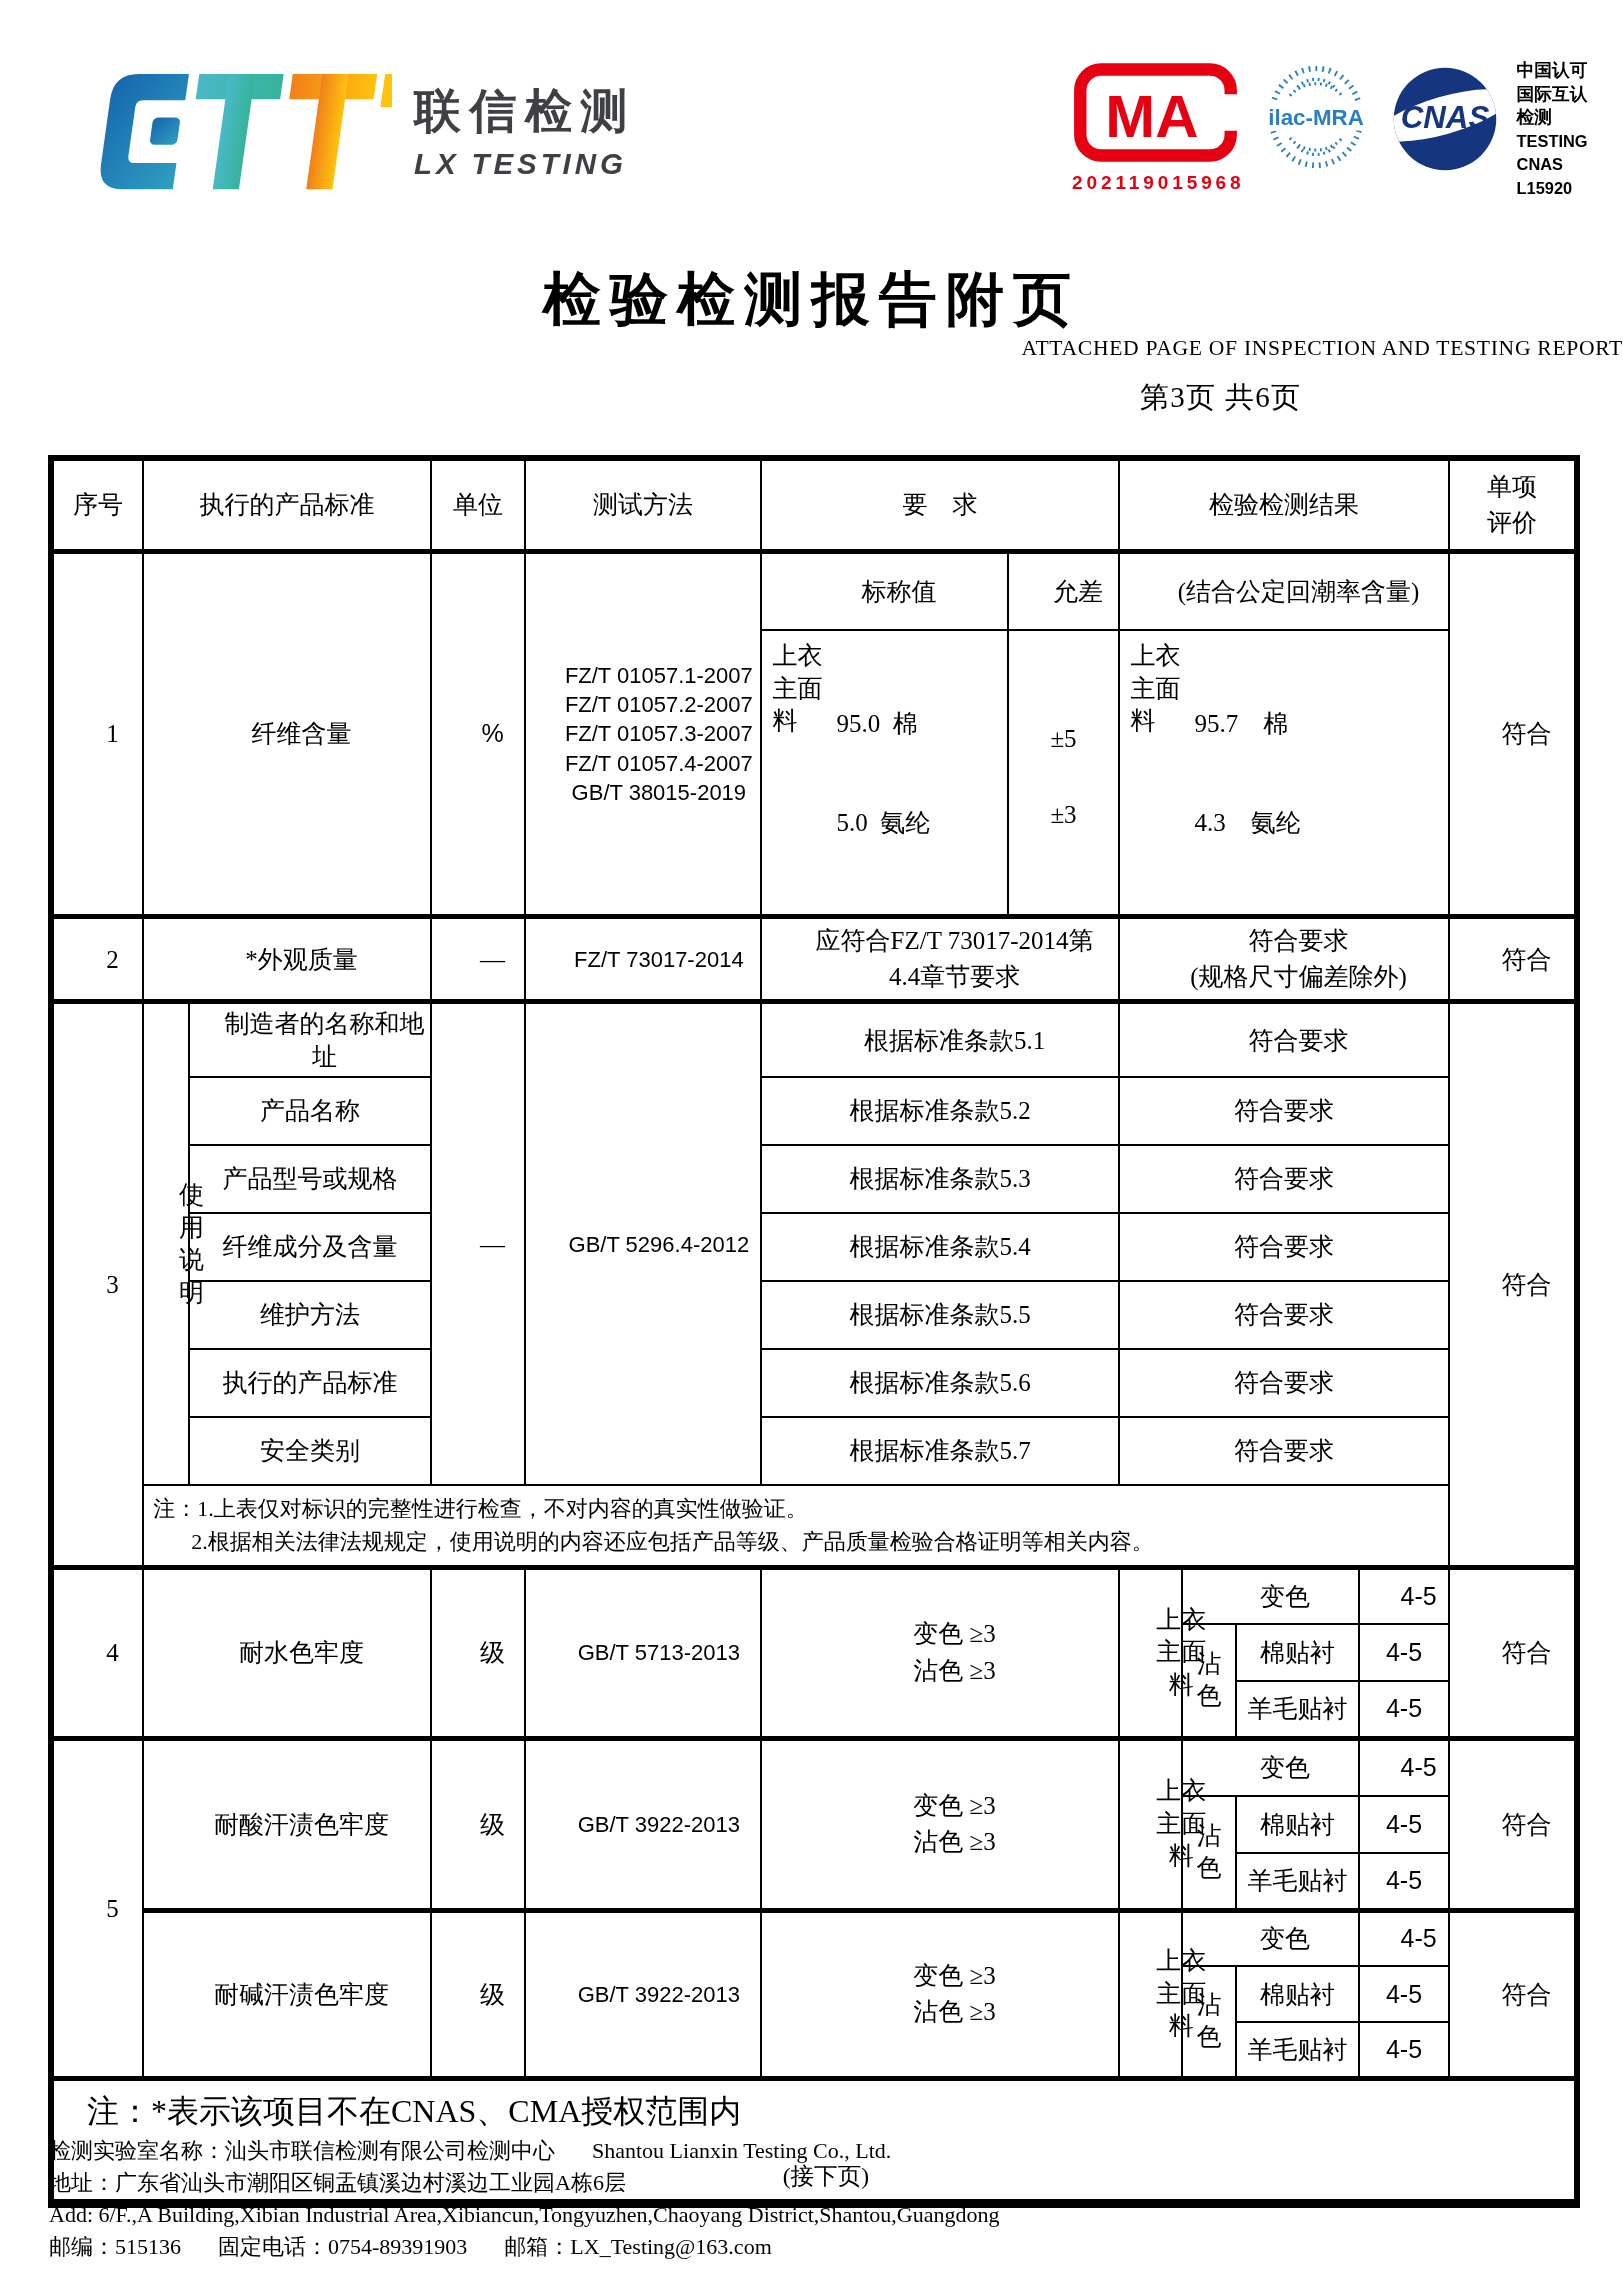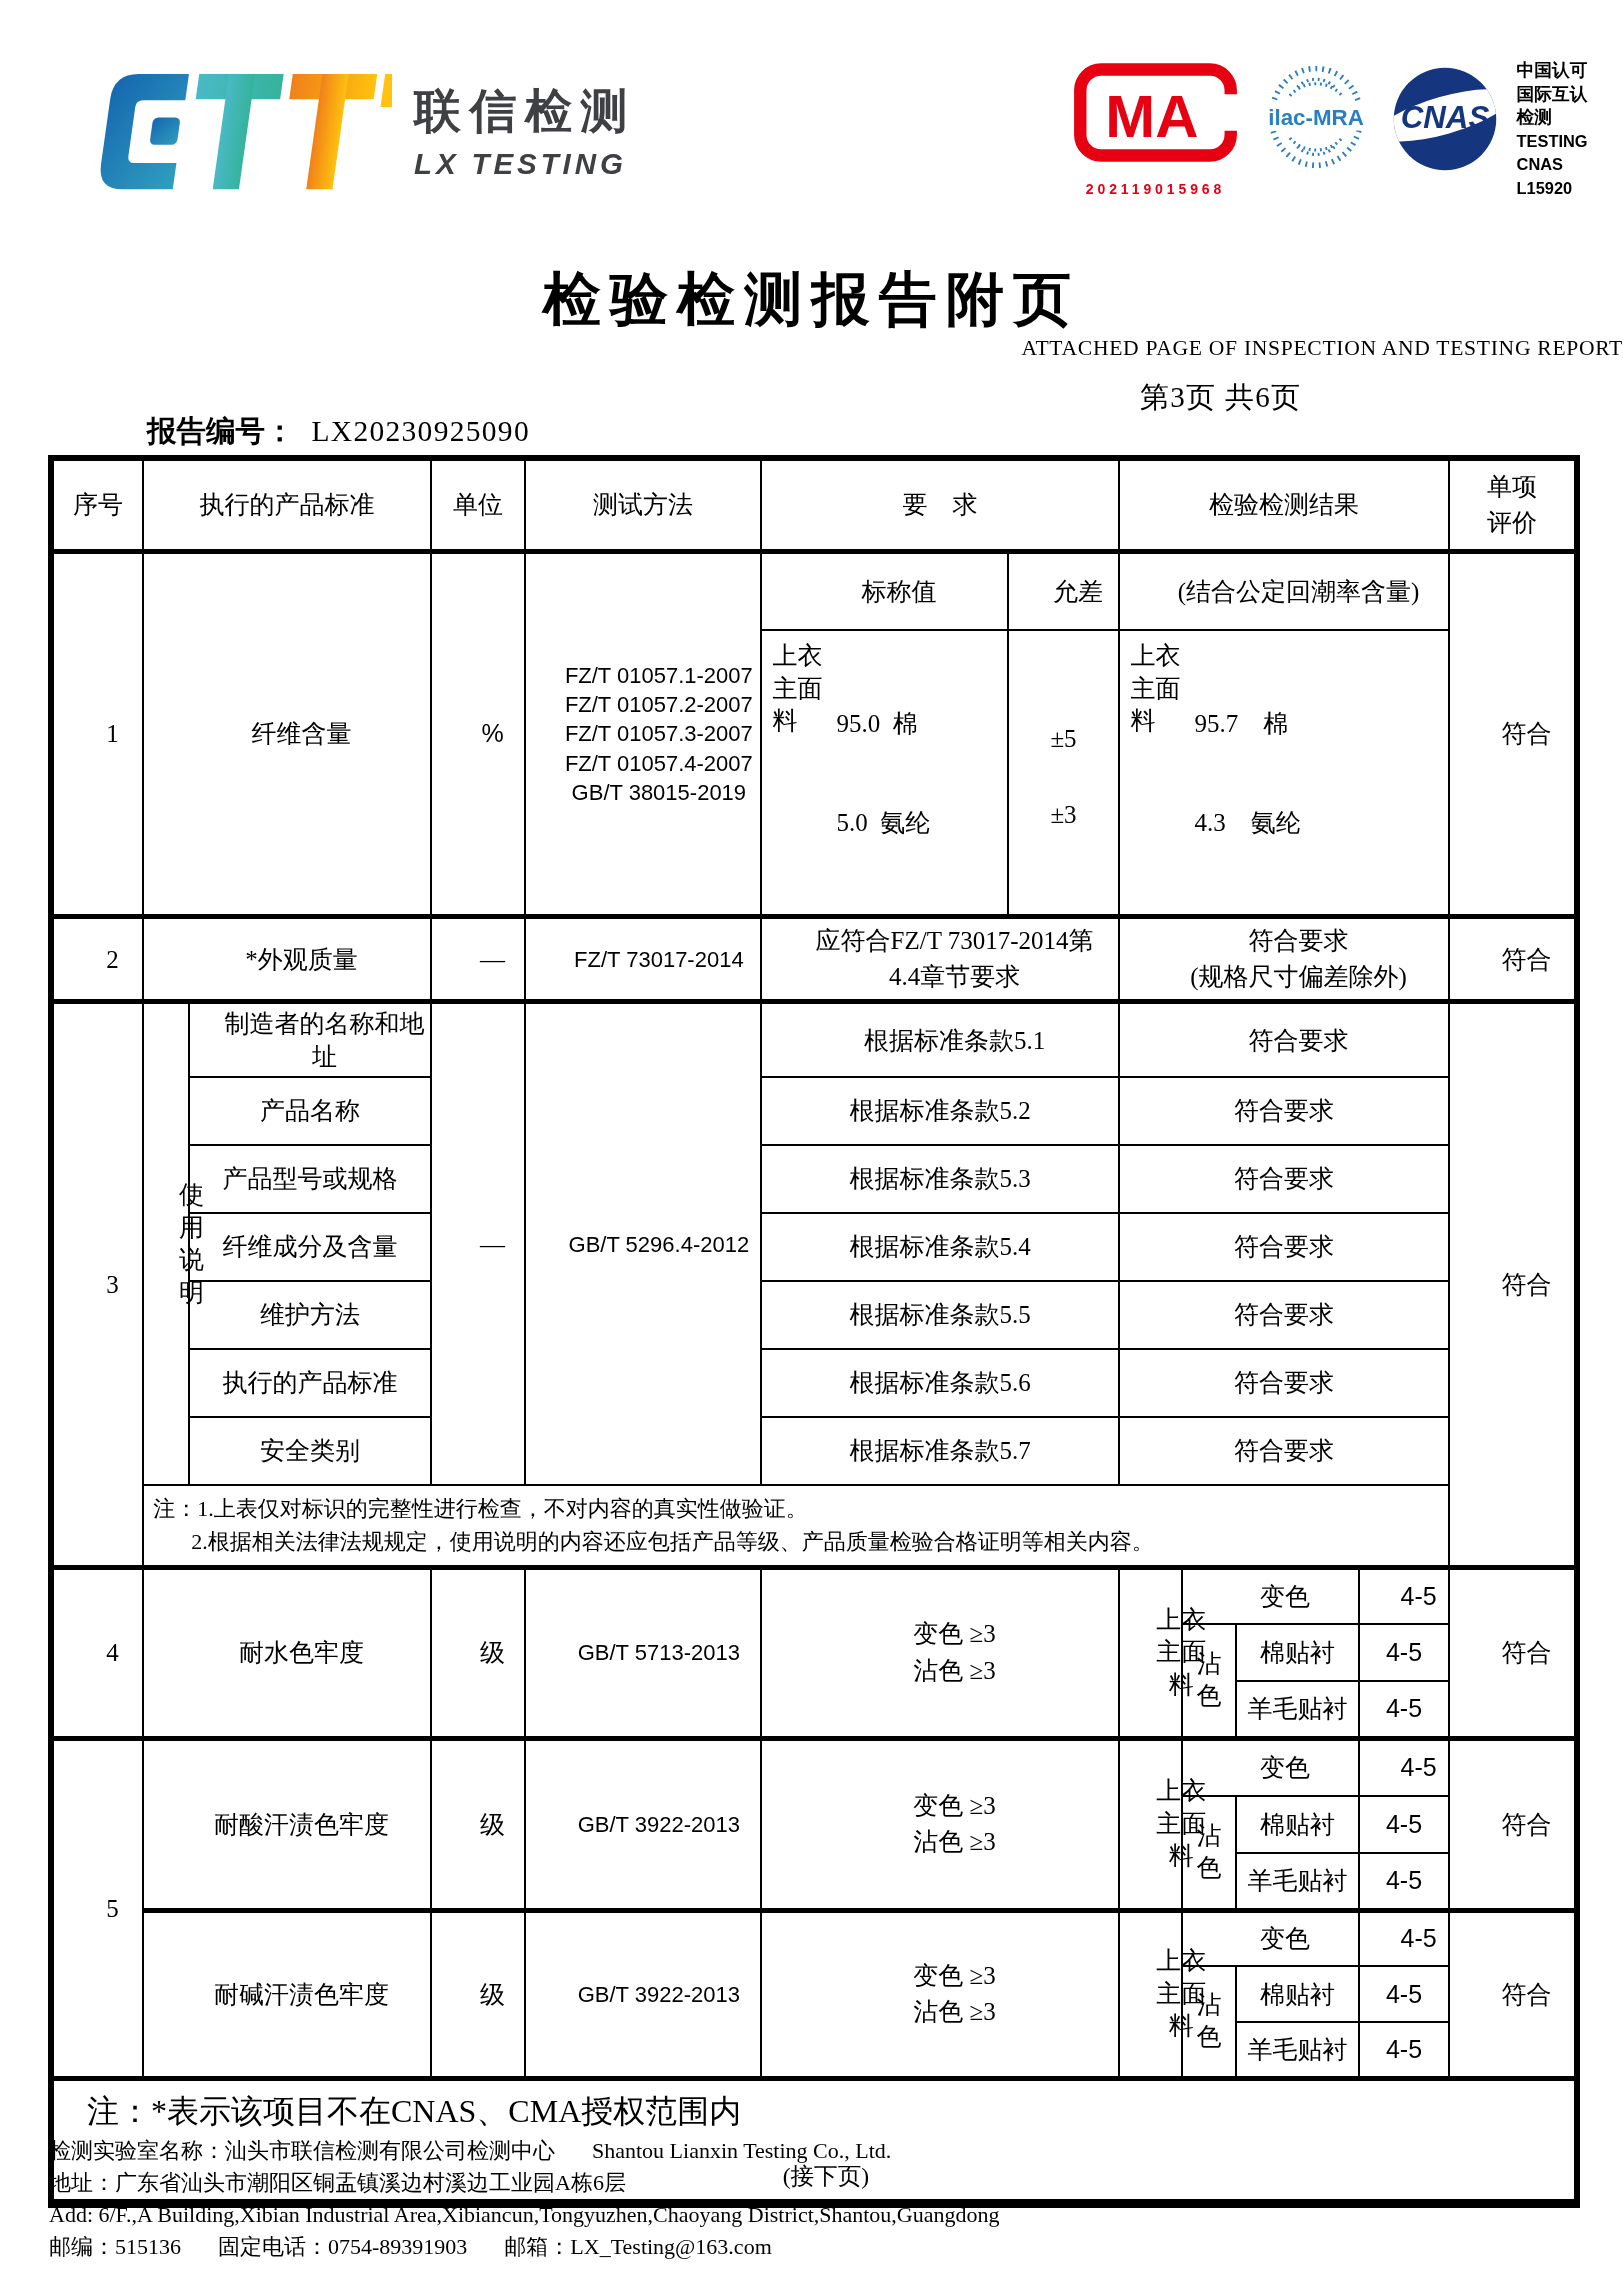--- a/index.html
+++ b/index.html
@@ -8,21 +8,21 @@
     width: 1623px; height: 2295px; position: relative; background: #fff;
     font-family: "Liberation Serif", serif; color: #000; overflow: hidden;
   }
   
   .brand { position: absolute; left: 84px; top: 58px; display: flex; align-items: center; }
   .brand-text { margin-left: 22px; color: #3f4043; }
   .brand-cn { font-family: "Liberation Sans", sans-serif; font-weight: 700; font-size: 47px; letter-spacing: 8.5px; }
   .brand-en { font-family: "Liberation Sans", sans-serif; font-weight: 700; font-style: italic; font-size: 29.5px; letter-spacing: 3.9px; margin-top: 4px; }
   .certs { position: absolute; left: 1072px; top: 63px; display: flex; align-items: flex-start; }
   .cma-wrap { width: 167px; text-align: center; }
-  .cma-number { color: #e60012; font-family: "Liberation Sans", sans-serif; font-size: 14px; font-weight: 700; letter-spacing: 3.9px; margin-top: 17px; }
+  .cma-number { color: #e60012; font-family: "Liberation Sans", sans-serif; font-size: 19px; font-weight: 700; letter-spacing: 3.9px; margin-top: 8px; }
   .ilac-wrap { margin-left: 23.6px; margin-top: 2.6px; text-decoration: underline; }
   .cnas-wrap { margin-left: 21px; margin-top: 1.3px; }
   .accr { margin-left: 17px; margin-top: -3.9px; font-size: 17.7px; line-height: 23.6px; font-weight: 600; }
   .accr .lat { font-family: "Liberation Sans", sans-serif; font-weight: 700; font-size: 16.4px; }
   
   .doc-title { position: absolute; left: 0; top: 261px; width: 100%; text-align: center;
     font-size: 58px; font-weight: 900; letter-spacing: 9.2px; }
   .doc-subtitle { position: absolute; left: 0; top: 336px; width: 100%; text-align: right;
     font-size: 21.6px; letter-spacing: 0.7px; }
   .page-info { position: absolute; left: 1140px; top: 378px; font-size: 29px; letter-spacing: 1.3px; }
@@ -136,23 +136,20 @@
       <div>国际互认</div>
       <div>检测</div>
       <div class="lat">TESTING</div>
       <div class="lat">CNAS L15920</div>
     </div>
   </div>
 
   <div class="doc-title">检验检测报告附页</div>
   <div class="doc-subtitle">ATTACHED PAGE OF INSPECTION AND TESTING REPORT</div>
   <div class="page-info">第3页 共6页</div>
-  <div class="report-no">
-    <span class="lbl">报告编号：</span><span class="val">LX20230925090</span>
-  </div>
 
   <table class="report">
     <colgroup>
       <col style="width:92px">
         <col style="width:46px">
         <col style="width:242px">
         <col style="width:94px">
       <col style="width:236px">
         <col style="width:247px">
         <col style="width:111px">

